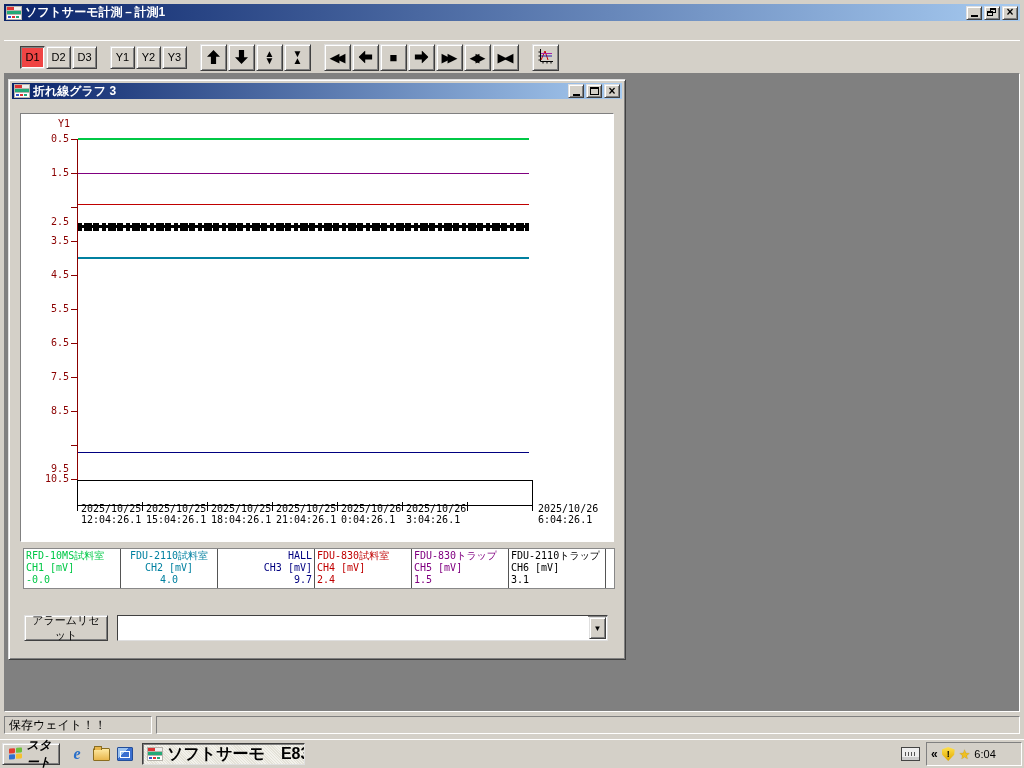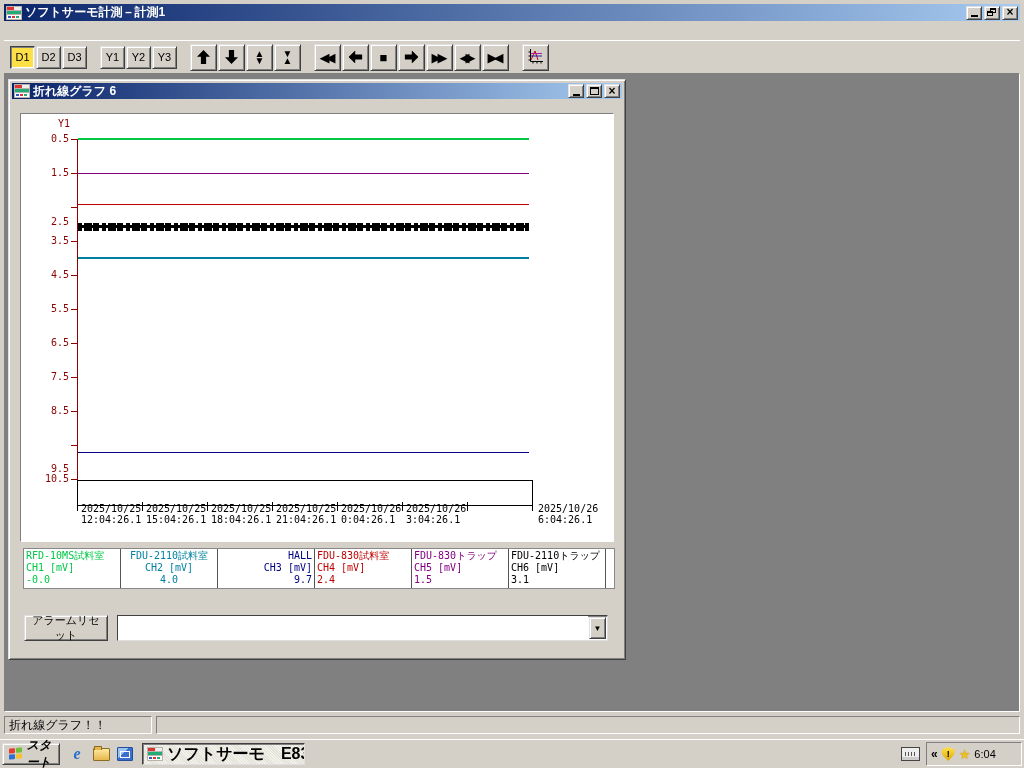--- a/index.html
+++ b/index.html
@@ -1,21 +1,21 @@
 <!DOCTYPE html>
 <html><head>
 <meta charset="utf-8">
 <style>
   html,body{margin:0;padding:0;}
   body{font-family:"Liberation Sans","DejaVu Sans",sans-serif;-webkit-font-smoothing:none;}
   .screen{position:relative;width:1024px;height:768px;background:#d4d0c8;overflow:hidden;}
 
   
   .raised{background:#d4d0c8;border:1px solid;border-color:#dfdfdf #404040 #404040 #dfdfdf;box-shadow:inset 1px 1px 0 #fff,inset -1px -1px 0 #808080;}
-  .pressed{background:#fde047;border:1px solid;border-color:#404040 #dfdfdf #dfdfdf #404040;box-shadow:inset 1px 1px 0 #808080,inset -1px -1px 0 #fff;}
+  .pressed{background:#ef4444;border:1px solid;border-color:#404040 #dfdfdf #dfdfdf #404040;box-shadow:inset 1px 1px 0 #808080,inset -1px -1px 0 #fff;margin-left:10px;}
   .sunken-thin{border:1px solid;border-color:#808080 #fff #fff #808080;}
   .sunken-deep{border:1px solid;border-color:#404040 #dfdfdf #dfdfdf #404040;box-shadow:inset 1px 1px 0 #808080,inset -1px -1px 0 #fff;}
 
   
   .main-window{position:absolute;left:0;top:0;width:1024px;height:738px;background:#d4d0c8;border:2px solid #d4d0c8;box-sizing:border-box;}
   .titlebar{position:absolute;left:2px;top:2px;right:2px;height:17px;background:linear-gradient(90deg,#0a246a,#a6caf0);display:flex;align-items:center;padding:0 2px;box-sizing:border-box;}
   .titlebar .title{color:#fff;font-weight:bold;font-size:12px;margin-left:3px;white-space:nowrap;flex:1;overflow:hidden;}
   .win-controls{display:flex;gap:2px;}
   .tb-btn{width:16px;height:14px;display:flex;align-items:center;justify-content:center;padding:0;font-size:10px;line-height:1;cursor:default;}
   .glyph-min{width:7px;height:2px;background:#000;margin-top:7px;}
@@ -209,21 +209,21 @@
                 <rect x="0" y="0" width="16" height="14" fill="#b8b4ac"></rect>
                 <rect x="1" y="1" width="14" height="3" fill="#d33"></rect>
                 <rect x="8" y="1" width="7" height="3" fill="#eee"></rect>
                 <rect x="1" y="5" width="14" height="3" fill="#2a7"></rect>
                 <rect x="1" y="9" width="14" height="4" fill="#fff"></rect>
                 <rect x="2" y="10" width="3" height="2" fill="#35c"></rect>
                 <rect x="6" y="10" width="3" height="2" fill="#d33"></rect>
                 <rect x="10" y="10" width="3" height="2" fill="#2a7"></rect>
               </svg>
           </span>
-          <span class="title">折れ線グラフ 6</span>
+          <span class="title">折れ線グラフ 3</span>
           <span class="win-controls">
             <button class="tb-btn raised">
                 <span class="glyph-min"></span>
               </button>
             <button class="tb-btn raised">
                 <span class="glyph-max"></span>
               </button>
             <button class="tb-btn raised">
                 <span class="glyph-close">×</span>
               </button>
@@ -341,21 +341,21 @@
           <span class="combo-field"></span>
           <button class="combo-arrow raised">
               <span>▼</span>
             </button>
         </div>
       </div>
 
     </div>
 
     <div class="statusbar">
-      <div class="status-panel status-left sunken-thin">折れ線グラフ！！</div>
+      <div class="status-panel status-left sunken-thin">保存ウェイト！！</div>
       <div class="status-panel status-right sunken-thin"></div>
     </div>
 
   </div>
 
   <div class="taskbar">
     <button class="start-btn raised">
       <span class="winlogo">
           <i style="background:#e33e30"></i>
           <i style="background:#6fbf3a"></i>

